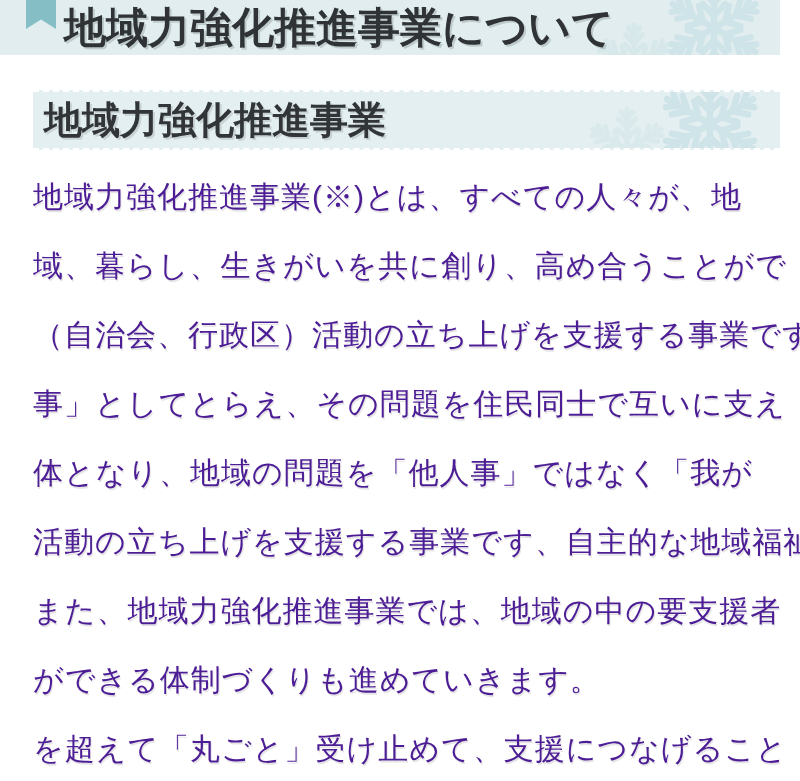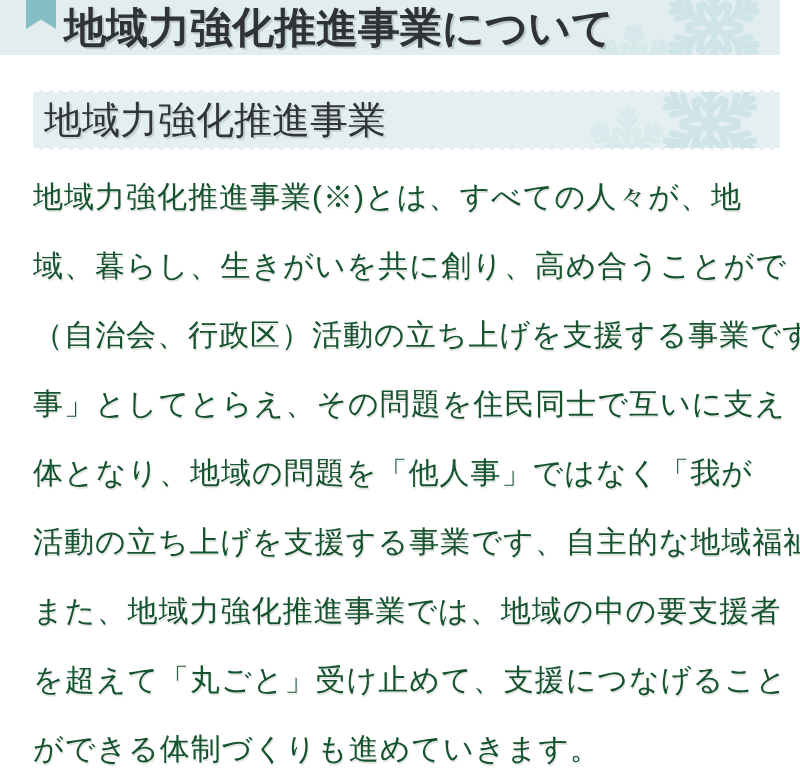--- a/index.html
+++ b/index.html
@@ -47,40 +47,40 @@
     margin: 35px 0 0 33px;
     width: 747px; height: 60px;
     background: #e4eff1;
     border-top: 2px dashed #ffffff;
     border-bottom: 2px dashed #ffffff;
     overflow: hidden;
     display: flex; align-items: center;
     padding-left: 11px;
   }
   .section-heading {
-    font-size: 38px; font-weight: normal;
+    font-size: 38px; font-weight: bold;
     color: #313537;
     white-space: nowrap;
     text-shadow: 2px 2px 0 rgba(105,115,120,0.22);
     position: relative; z-index: 2;
   }
 
   
   .content {
     margin: 15px 0 0 33px;
     width: 754px;
   }
   .para { display: block; }
   .para + .para { margin-top: 20px; font-family: Liberation Serif, serif; }
   .line {
     display: block;
     font-size: 30px;
     line-height: 45px;
     letter-spacing: 1px;
-    color: #14532d;
+    color: #4c1d95;
     text-shadow: 1px 2px 0 rgba(0,0,0,0.10);
     white-space: nowrap;
     margin-top: 24px;
   }
 </style>
 </head>
 <body>
 
 <svg width="0" height="0" style="position:absolute" aria-hidden="true">
   <defs>
@@ -134,18 +134,18 @@
       <span class="line">地域力強化推進事業(※)とは、すべての人々が、地</span>
       <span class="line">域、暮らし、生きがいを共に創り、高め合うことがで</span>
       <span class="line">（自治会、行政区）活動の立ち上げを支援する事業です</span>
       <span class="line">事」としてとらえ、その問題を住民同士で互いに支え</span>
       <span class="line">体となり、地域の問題を「他人事」ではなく「我が</span>
       <span class="line">活動の立ち上げを支援する事業です、自主的な地域福祉</span>
     </p>
 
     <p class="para">
       <span class="line">また、地域力強化推進事業では、地域の中の要支援者</span>
+      <span class="line">ができる体制づくりも進めていきます。</span>
       <span class="line">を超えて「丸ごと」受け止めて、支援につなげること</span>
-      <span class="line">ができる体制づくりも進めていきます。</span>
     </p>
 
   </main>
 </div>
 
 </body></html>

